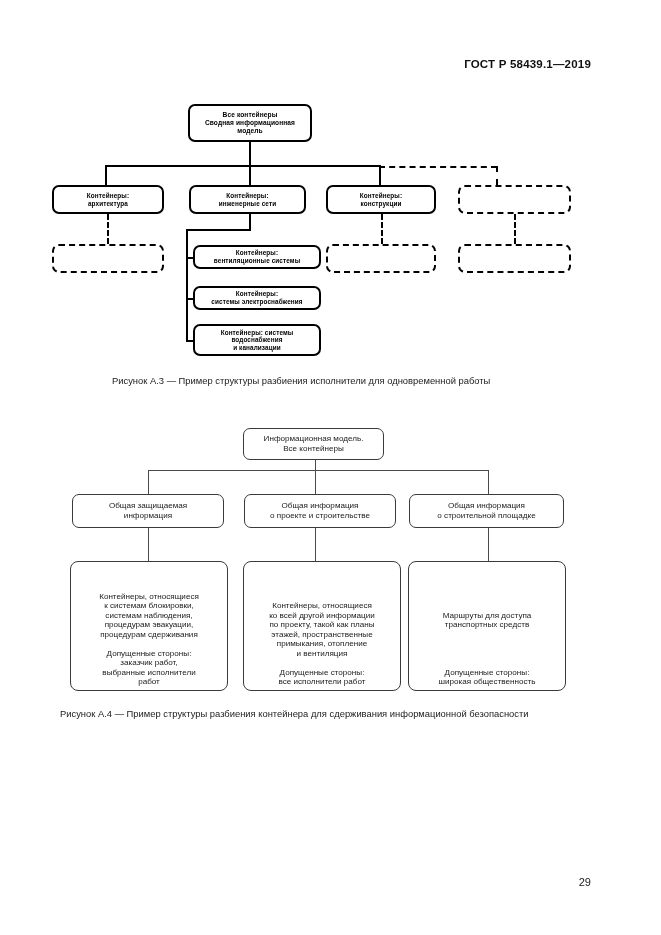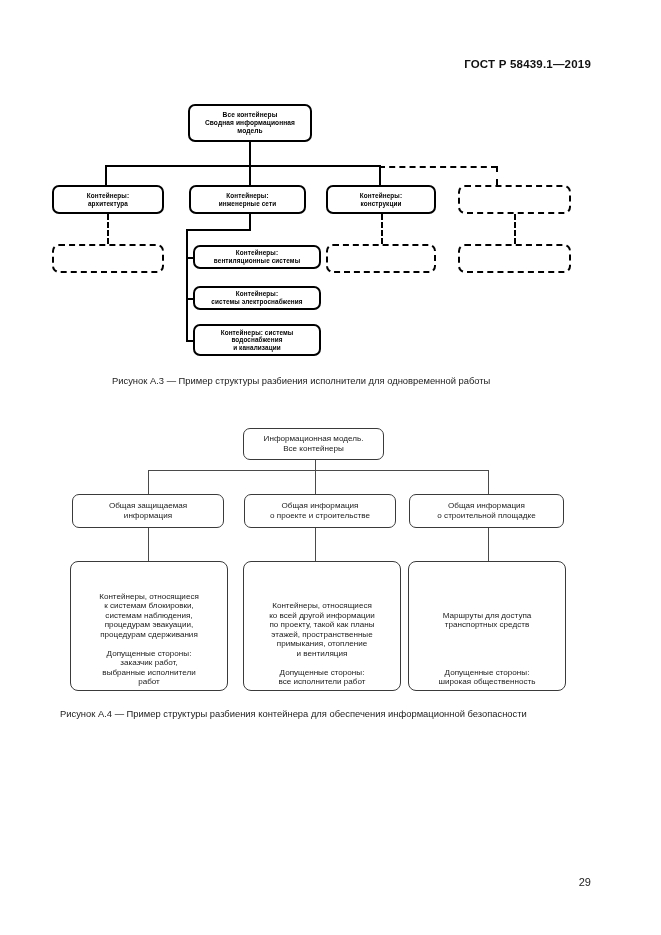--- a/index.html
+++ b/index.html
@@ -262,15 +262,15 @@
 транспортных средств
 
 
 
 
 Допущенные стороны:
 широкая общественность</span>
   </div>
 </div>
 
-<div class="caption caption-a4">Рисунок А.4 — Пример структуры разбиения контейнера для обеспечения информационной безопасности</div>
+<div class="caption caption-a4">Рисунок А.4 — Пример структуры разбиения контейнера для сдерживания информационной безопасности</div>
 
 <div class="page-number">29</div>
 
 </body></html>

